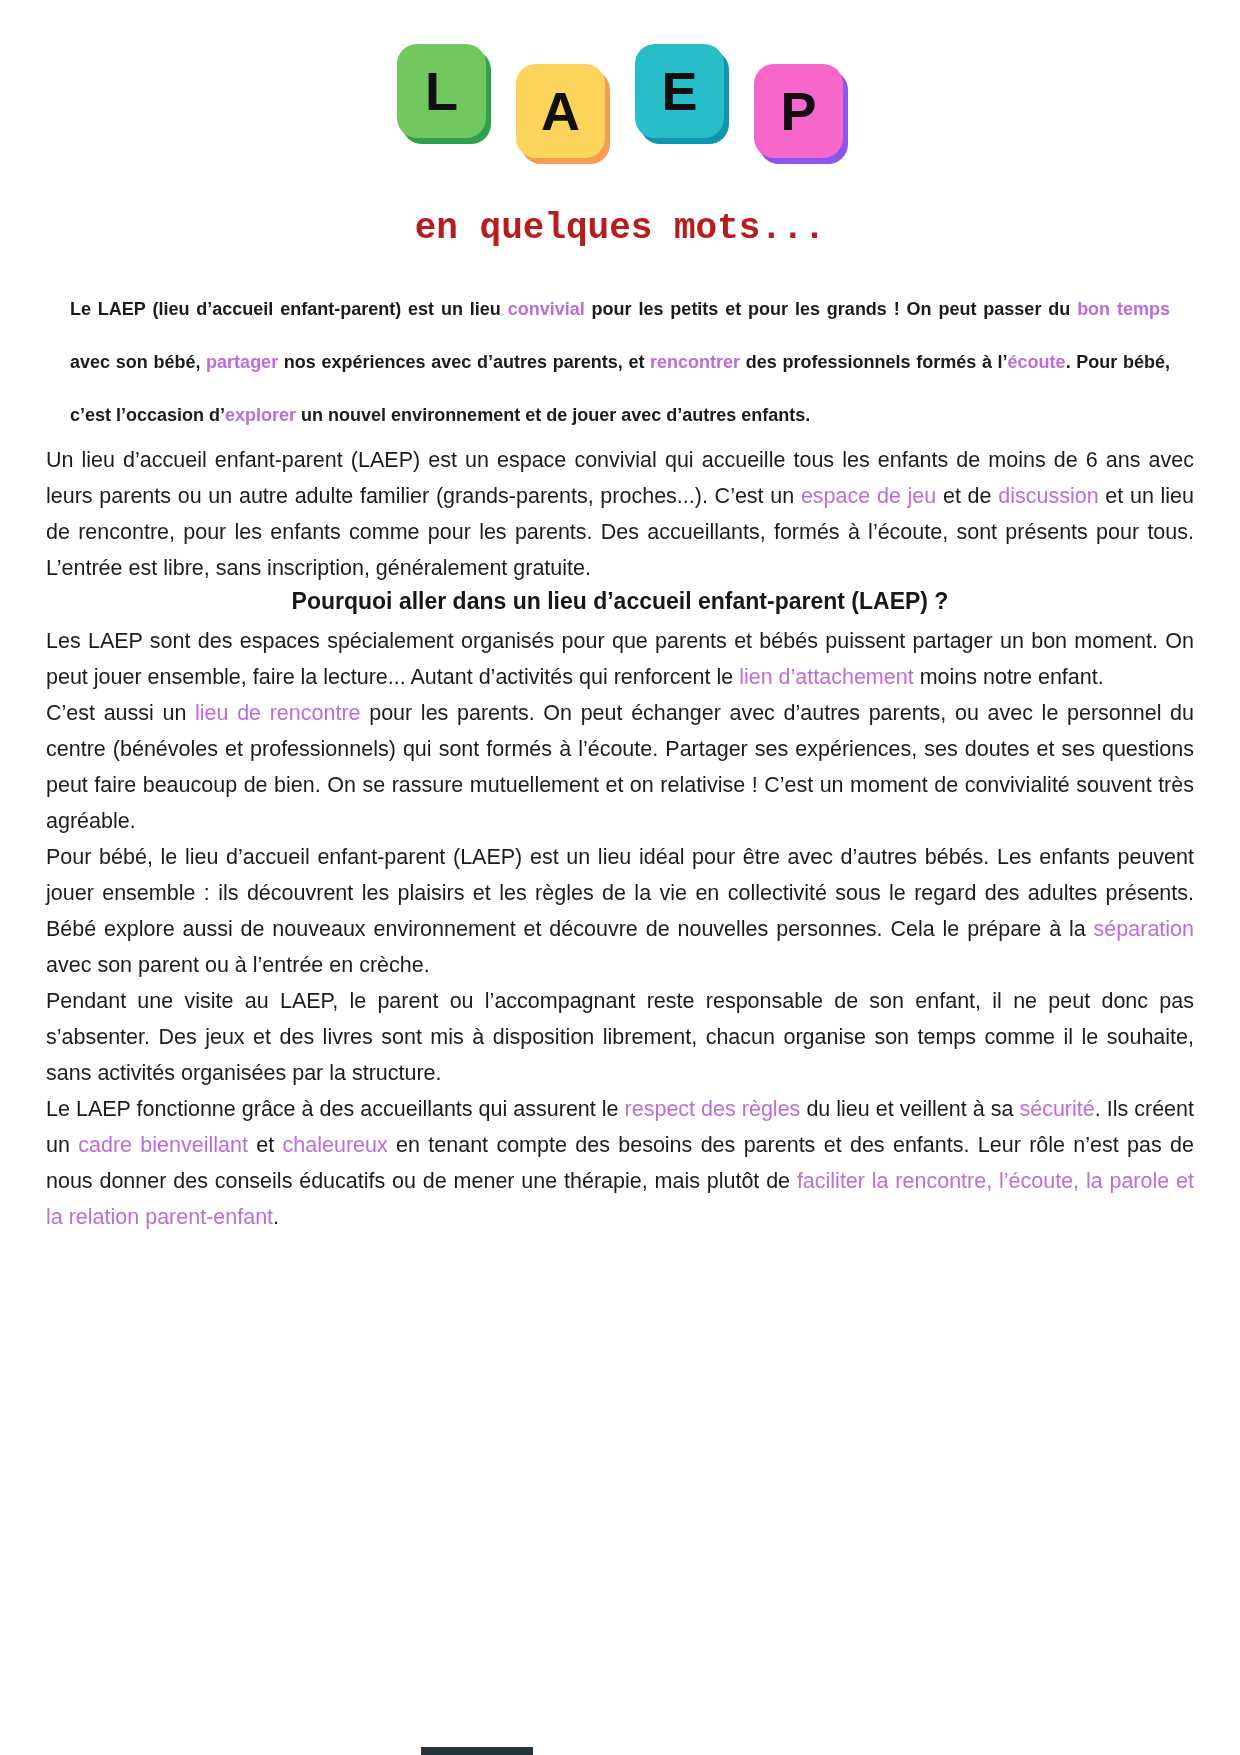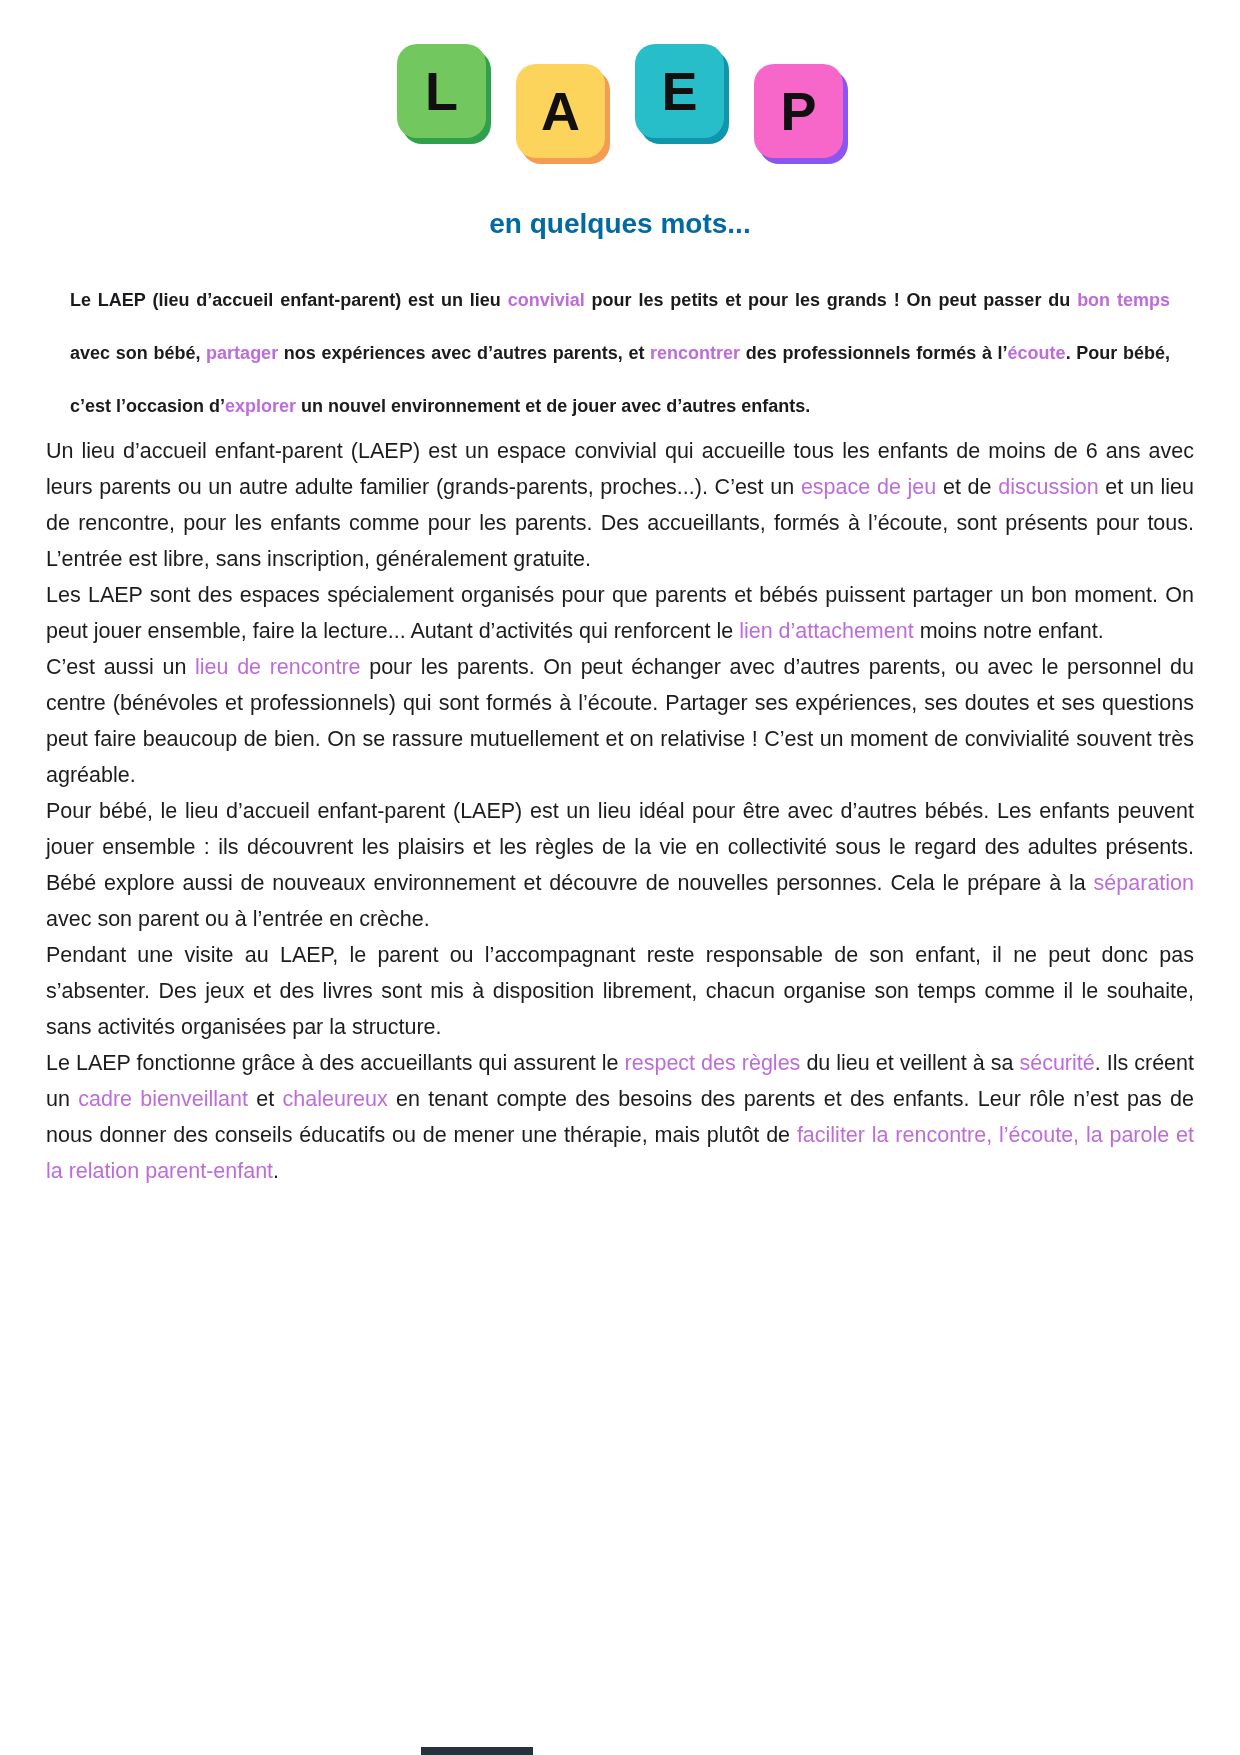--- a/index.html
+++ b/index.html
@@ -13,21 +13,21 @@
   .tile{
     width:89px;height:94px;border-radius:20px;
     display:flex;align-items:center;justify-content:center;
     font-size:54px;font-weight:bold;color:#101010;
   }
   .tile.low{transform:translateY(20px);}
   .logo-caption{
     text-align:center;margin-top:26px;
     font-size:32px;font-weight:bold;letter-spacing:2px;color:#141418;
   }
-  .doc-title{text-align:center;margin-top:42px;font-size:28px;font-weight:bold;color:#0369a1;}
+  .doc-title{text-align:center;margin-top:42px;font-size:36px;font-weight:bold;color:#b91c1c;font-family:Liberation Mono, monospace;}
   .intro{
     margin:34px 70px 0 70px;
     font-size:18px;font-weight:bold;line-height:53px;text-align:justify;color:#1b1b1e;
   }
   .section-heading{text-align:center;font-weight:bold;color:#17171a;}
   .s1 .section-heading{font-size:26px;margin:98px 46px 10px 46px;}
   .s2 .section-heading{font-size:23px;margin:2px 46px 8px 46px;}
   .s3 .section-heading{font-size:20.5px;margin:80px 46px 12px 46px;}
   .para{margin:0 46px;font-size:21.5px;line-height:36px;text-align:justify;color:#1c1c1e;}
   .hl{color:var(--accent);}
@@ -50,20 +50,21 @@
 
   <div class="doc-title">en quelques mots...</div>
 
   <div class="intro"><span>Le LAEP (lieu d’accueil enfant-parent) est un lieu </span><span class="hl">convivial</span><span> pour les petits et pour les grands ! On peut passer du </span><span class="hl">bon temps</span><span> avec son bébé, </span><span class="hl">partager</span><span> nos expériences avec d’autres parents, et </span><span class="hl">rencontrer</span><span> des professionnels formés à l’</span><span class="hl">écoute</span><span>. Pour bébé, c’est l’occasion d’</span><span class="hl">explorer</span><span> un nouvel environnement et de jouer avec d’autres enfants.</span></div>
 
   <div class="section s1">
     <div class="para"><span>Un lieu d’accueil enfant-parent (LAEP) est un espace convivial qui accueille tous les enfants de moins de 6 ans avec leurs parents ou un autre adulte familier (grands-parents, proches...). C’est un </span><span class="hl">espace de jeu</span><span> et de </span><span class="hl">discussion</span><span> et un lieu de rencontre, pour les enfants comme pour les parents. Des accueillants, formés à l’écoute, sont présents pour tous. L’entrée est libre, sans inscription, généralement gratuite.</span></div>
   </div>
 
   <div class="section s2">
+    <div class="section-heading">Pourquoi aller dans un lieu d’accueil enfant-parent (LAEP) ?</div>
     <div class="para"><span>Les LAEP sont des espaces spécialement organisés pour que parents et bébés puissent partager un bon moment. On peut jouer ensemble, faire la lecture... Autant d’activités qui renforcent le </span><span class="hl">lien d’attachement</span><span> moins notre enfant.</span></div>
     <div class="para"><span>C’est aussi un </span><span class="hl">lieu de rencontre</span><span> pour les parents. On peut échanger avec d’autres parents, ou avec le personnel du centre (bénévoles et professionnels) qui sont formés à l’écoute. Partager ses expériences, ses doutes et ses questions peut faire beaucoup de bien. On se rassure mutuellement et on relativise ! C’est un moment de convivialité souvent très agréable.</span></div>
     <div class="para"><span>Pour bébé, le lieu d’accueil enfant-parent (LAEP) est un lieu idéal pour être avec d’autres bébés. Les enfants peuvent jouer ensemble : ils découvrent les plaisirs et les règles de la vie en collectivité sous le regard des adultes présents. Bébé explore aussi de nouveaux environnement et découvre de nouvelles personnes. Cela le prépare à la </span><span class="hl">séparation</span><span> avec son parent ou à l’entrée en crèche.</span></div>
   </div>
 
   <div class="section s3">
     <div class="para"><span>Pendant une visite au LAEP, le parent ou l’accompagnant reste responsable de son enfant, il ne peut donc pas s’absenter. Des jeux et des livres sont mis à disposition librement, chacun organise son temps comme il le souhaite, sans activités organisées par la structure.</span></div>
     <div class="para"><span>Le LAEP fonctionne grâce à des accueillants qui assurent le </span><span class="hl">respect des règles</span><span> du lieu et veillent à sa </span><span class="hl">sécurité</span><span>. Ils créent un </span><span class="hl">cadre bienveillant</span><span> et </span><span class="hl">chaleureux</span><span> en tenant compte des besoins des parents et des enfants. Leur rôle n’est pas de nous donner des conseils éducatifs ou de mener une thérapie, mais plutôt de </span><span class="hl">faciliter la rencontre, l’écoute, la parole et la relation parent-enfant</span><span>.</span></div>
   </div>
 

